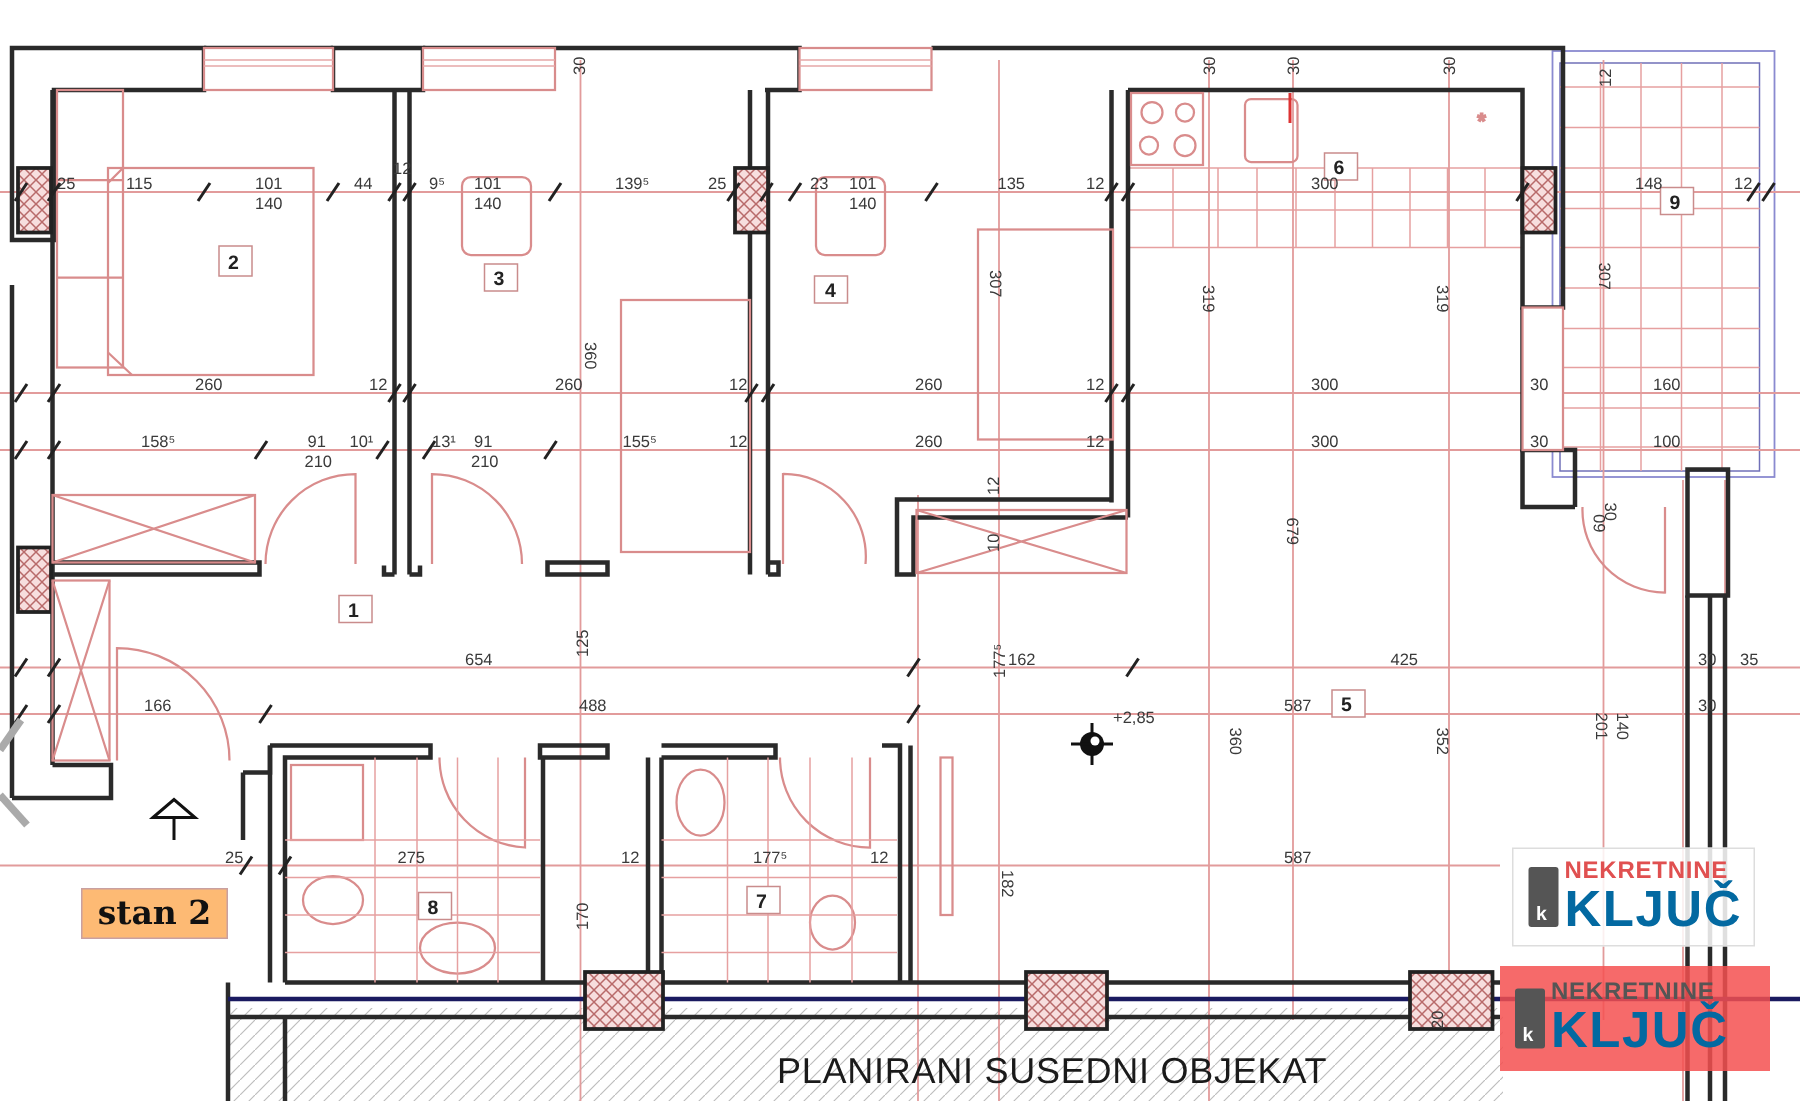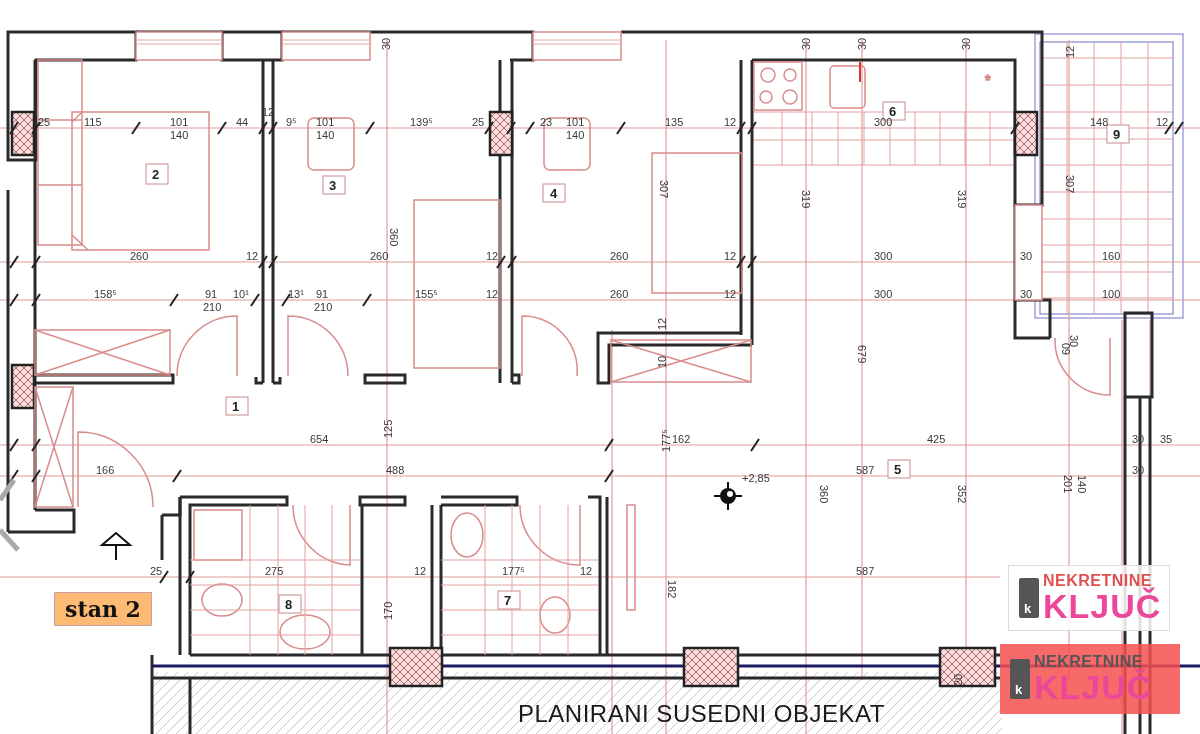--- a/index.html
+++ b/index.html
@@ -22,21 +22,21 @@
     .stan-label { position: absolute; left: 54px; top: 564px; width: 96px; height: 32px; border: 1.5px solid #c9a0a0; background: #fdba74;
       font-family: "DejaVu Serif", serif; font-weight: bold; font-size: 22px; line-height: 32px; text-align: center; color: #111; margin-top: 28px; }
     .logo { position: absolute; width: 160px; height: 64px; display: flex; align-items: center; }
     .logo-white { left: 1008px; top: 565px; border: 1px solid #ddd; background: rgba(255,255,255,0.85); }
     .logo-red { left: 1000px; top: 644px; background: rgba(245,80,80,0.85); width: 180px; height: 70px; }
     .logo-key { width: 20px; height: 40px; background: #555; margin-left: 10px; margin-right: 4px; border-radius: 2px; position: relative; }
     .logo-key::after { content: "k"; color: #fff; font-size: 13px; font-weight: bold; position: absolute; bottom: 2px; left: 5px; font-family: "Liberation Sans", sans-serif; }
     .logo-text { display: flex; flex-direction: column; line-height: 1; }
     .logo-top { font-size: 16px; font-weight: bold; color: #e05050; letter-spacing: 0.5px; font-family: "Liberation Sans", sans-serif; }
     .logo-red .logo-top { color: #555; }
-    .logo-bottom { font-size: 34px; font-weight: bold; color: #ec4899; font-family: "Liberation Sans", sans-serif; letter-spacing: 1px; }
+    .logo-bottom { font-size: 34px; font-weight: bold; color: #0369a1; font-family: "Liberation Sans", sans-serif; letter-spacing: 1px; }
   </style>
 </head>
 <body>
 
 <svg id="plan" viewBox="0 0 1200 734" xmlns="http://www.w3.org/2000/svg">
   <defs>
     <pattern id="crosshatch" width="8" height="8" patternUnits="userSpaceOnUse">
       <rect width="8" height="8" fill="#f7dede"></rect>
       <path d="M0 0 L8 8 M8 0 L0 8" stroke="#b86a6a" stroke-width="1"></path>
     </pattern>

